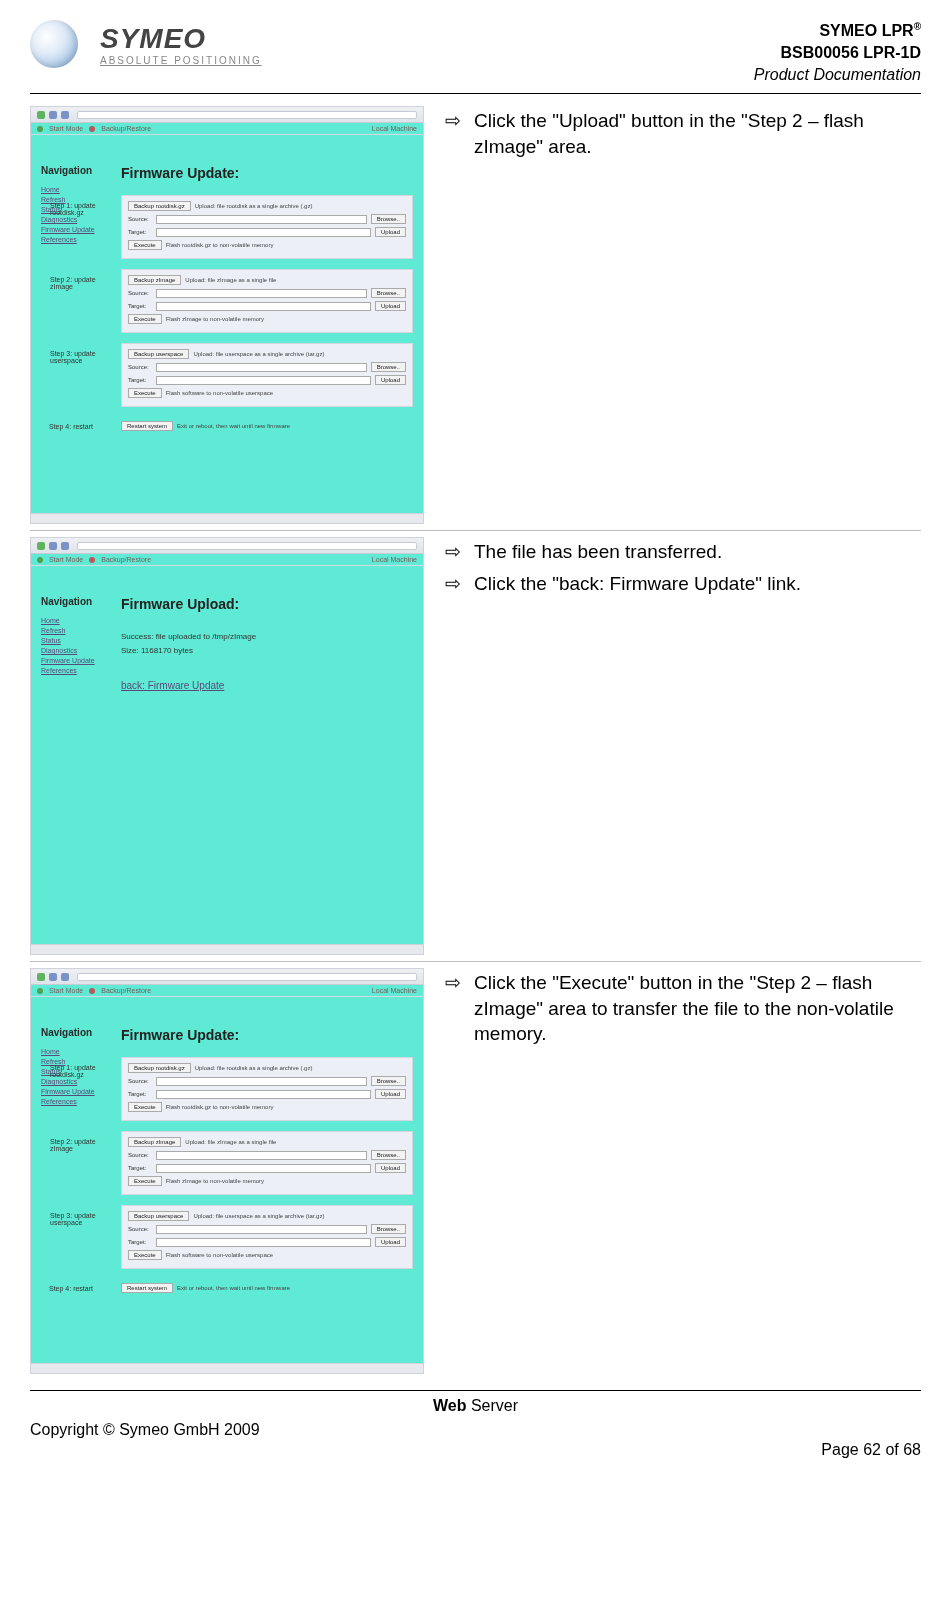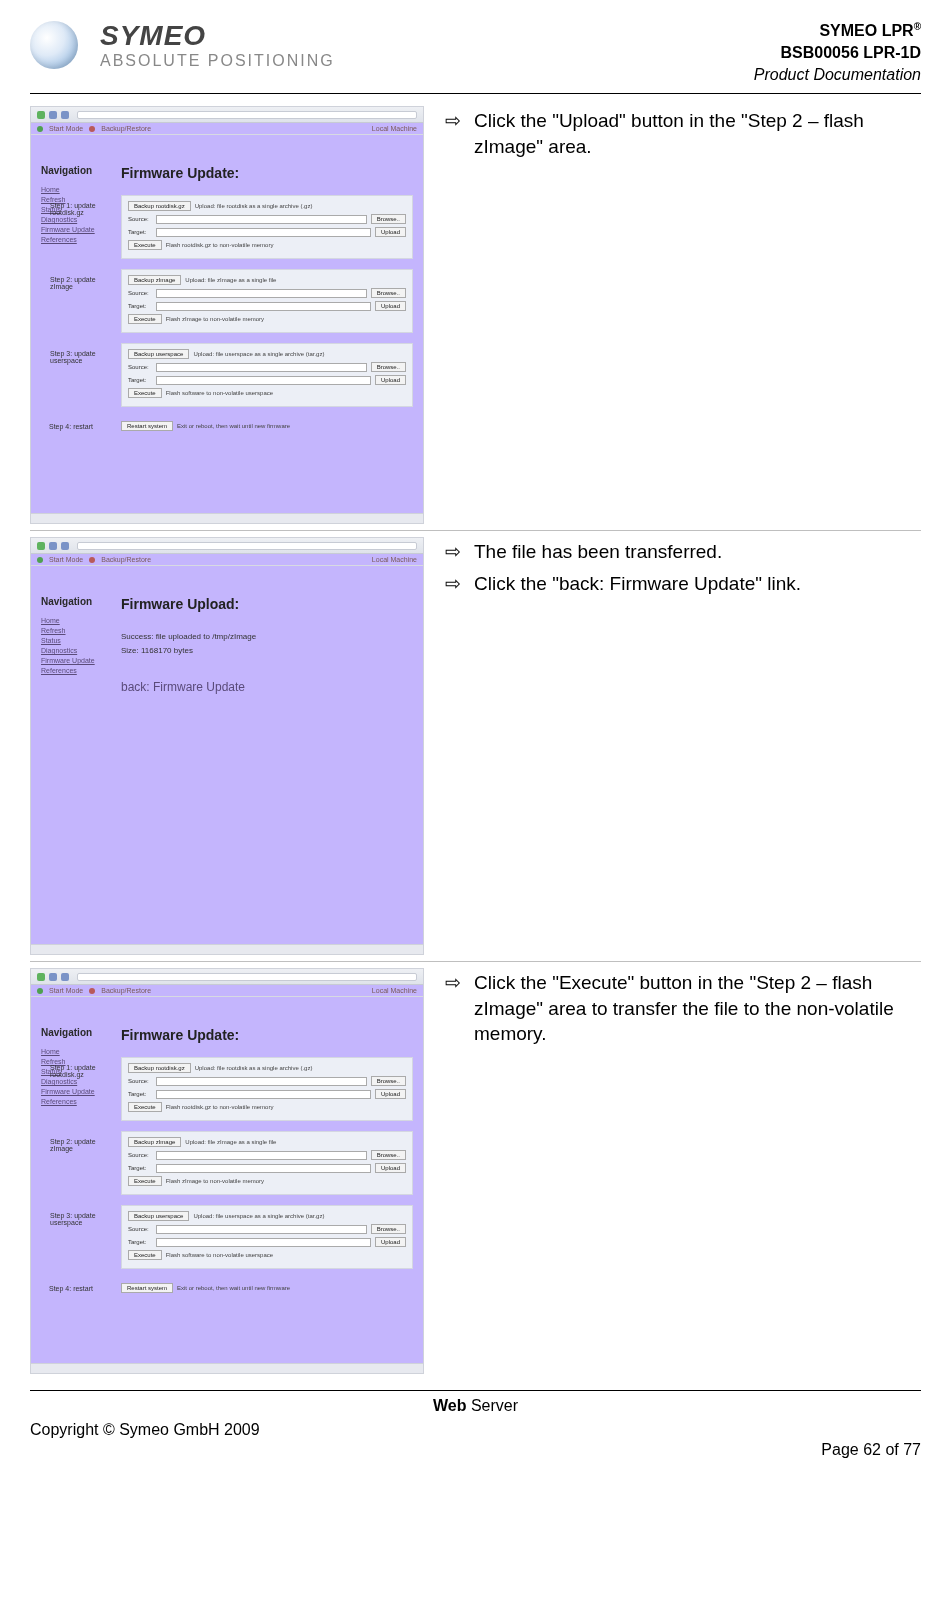--- a/index.html
+++ b/index.html
@@ -31,22 +31,23 @@
       box-shadow: inset -2px -2px 6px rgba(0,0,0,.15);
     }
     .logo-text { display: flex; flex-direction: column; }
     .logo-name {
       font-size: 28px; font-weight: bold;
       letter-spacing: 1px;
       color: #444;
       font-style: italic;
     }
     .logo-tag {
-      font-size: 16px; letter-spacing: 2px;
+      font-size: 10px; letter-spacing: 2px;
       color: #888;
+      text-decoration: underline;
     }
     .header-right { text-align: right; font-size: 16px; line-height: 1.35; }
     .header-right .l1 { font-weight: bold; }
     .header-right .l1 sup { font-size: 10px; }
     .header-right .l2 { font-weight: bold; }
     .header-right .l3 { font-style: italic; }
     .row {
       display: flex;
       align-items: stretch;
     }
@@ -60,21 +61,21 @@
       font-size: 19px;
       line-height: 1.35;
     }
     .bullet { display: flex; gap: 12px; margin-bottom: 6px; }
     .bullet .arrow { flex: 0 0 auto; width: 18px; text-align: center; }
     .bullet .txt { flex: 1; }
 
     
     .thumb {
       border: 1px solid #cfd2da;
-      background: #c4b5fd;
+      background: #5eead4;
       width: 394px;
       height: 418px;
       position: relative;
       overflow: hidden;
     }
     .thumb.short { height: 406px; }
     .tb-toolbar {
       height: 16px;
       background: linear-gradient(#eef0f4, #dfe3ea);
       border-bottom: 1px solid #c7cbd4;
@@ -302,21 +303,21 @@
           <a>Diagnostics</a>
           <a>Firmware Update</a>
           <a>References</a>
         </div>
         <div class="content">
           <div class="content-title">Firmware Upload:</div>
           <div class="upload-body">
             <div>Success: file uploaded to /tmp/zImage</div>
             <div>Size: 1168170 bytes</div>
             <div style="height:20px"></div>
-            <div><a style="font-size:12px;color:#5a4b7a;">back: Firmware Update</a></div>
+            <div><a style="font-size:10px;color:#5a4b7a;text-decoration:underline;">back: Firmware Update</a></div>
           </div>
         </div>
       </div>
       <div class="footer-bar"></div>
     </div>
   </div>
   <div class="desc-cell">
     <div class="bullet">
       <span class="arrow">⇨</span>
       <span class="txt">The file has been transferred.</span>
@@ -447,15 +448,15 @@
   <div class="hr"></div>
   <div class="center">
     <b>Web</b><span> Server</span>
   </div>
   <div class="row">
     <div>Copyright © Symeo GmbH 2009</div>
     <div></div>
   </div>
   <div class="row" style="margin-top:2px;">
     <div></div>
-    <div>Page 62 of 77</div>
+    <div>Page 62 of 68</div>
   </div>
 </div>
 
 </body></html>

